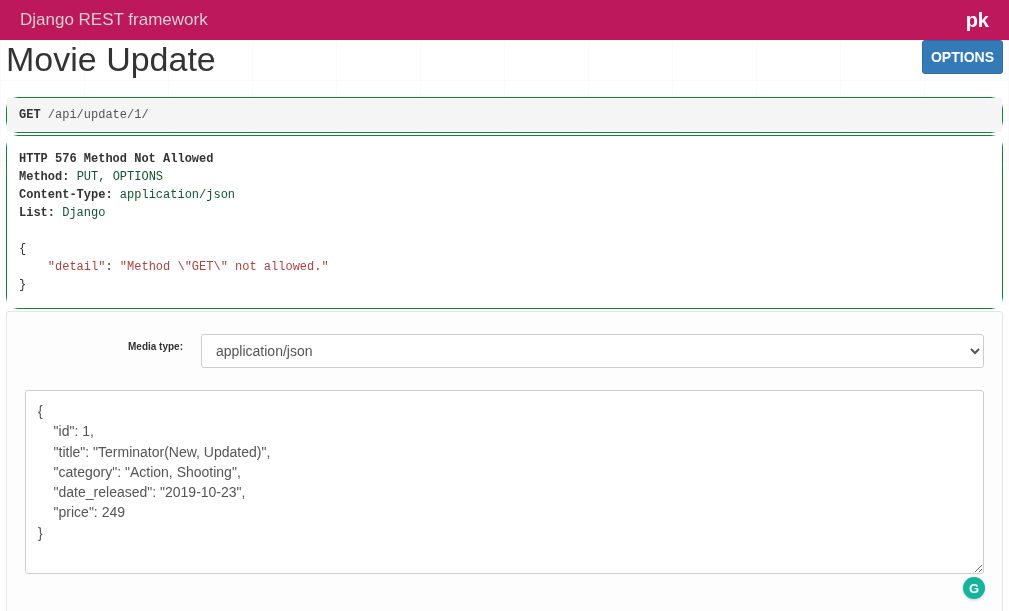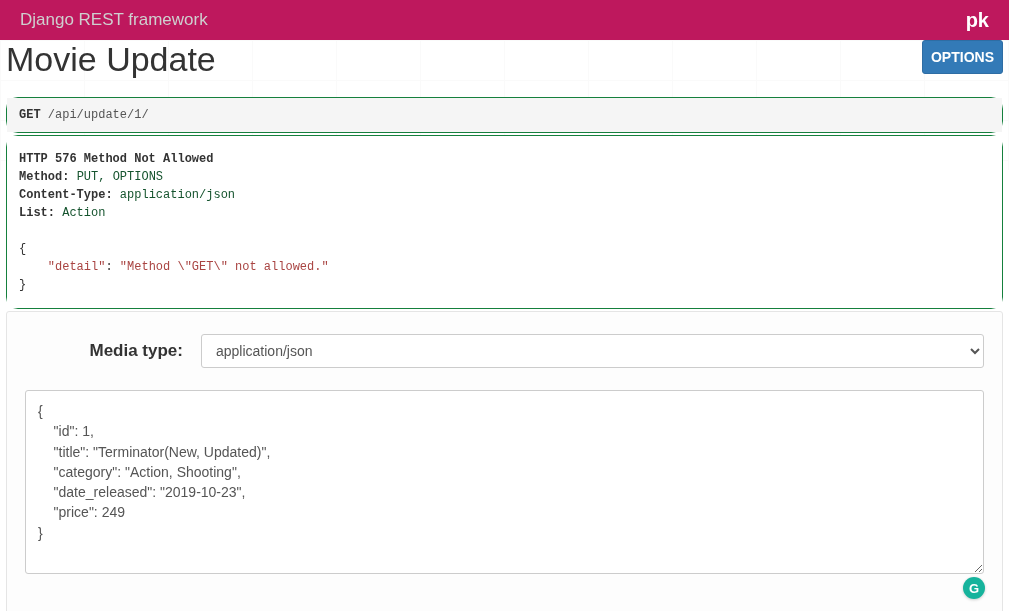--- a/index.html
+++ b/index.html
@@ -54,21 +54,21 @@
   .json-brace { color: #333; }
   .json-key { color: #a94442; }
   .json-str { color: #a94442; }
 
   
   .form-panel {
     border: 1px solid #e5e5e5; border-radius: 3px; background: #fdfdfd;
     padding: 22px 18px 22px 18px;
   }
   .form-row { display: flex; margin-bottom: 22px; align-items: flex-start; }
-  .form-label { width: 176px; text-align: right; padding-right: 18px; font-size: 17px; font-weight: 700; color: #333; padding-top: 7px; }
+  .form-label { width: 176px; text-align: right; padding-right: 18px; font-size: 10px; font-weight: 700; color: #333; padding-top: 7px; }
   .form-control-wrap { flex: 1; }
   .form-select {
     width: 100%; height: 34px; border: 1px solid #ccc; border-radius: 3px;
     padding: 6px 10px; font-size: 14px; color: #555; background: #fff;
   }
   .form-textarea {
     width: 100%; height: 184px; border: 1px solid #ccc; border-radius: 3px;
     padding: 10px 12px; font-size: 14px; color: #555; resize: vertical;
     font-family: inherit; line-height: 1.45;
   }
@@ -113,21 +113,21 @@
     <div class="request-line">
       <span class="method">GET</span>
       <span>/api/update/1/</span>
     </div>
   </div>
 
   <div class="panel">
     <div class="response-pre"><span class="hdr-name">HTTP 576 Method Not Allowed</span>
 <span class="hdr-name">Method:</span> <span class="hdr-val-link">PUT, OPTIONS</span>
 <span class="hdr-name">Content-Type:</span> <span class="hdr-val-link">application/json</span>
-<span class="hdr-name">List:</span> <span class="hdr-val-link">Action</span>
+<span class="hdr-name">List:</span> <span class="hdr-val-link">Django</span>
 
 <span class="json-brace">{</span>
     <span class="json-key">"detail"</span>: <span class="json-str">"Method \"GET\" not allowed."</span>
 <span class="json-brace">}</span></div>
   </div>
 
   <div class="form-panel">
     <div class="form-row">
       <div class="form-label">Media type:</div>
       <div class="form-control-wrap">

